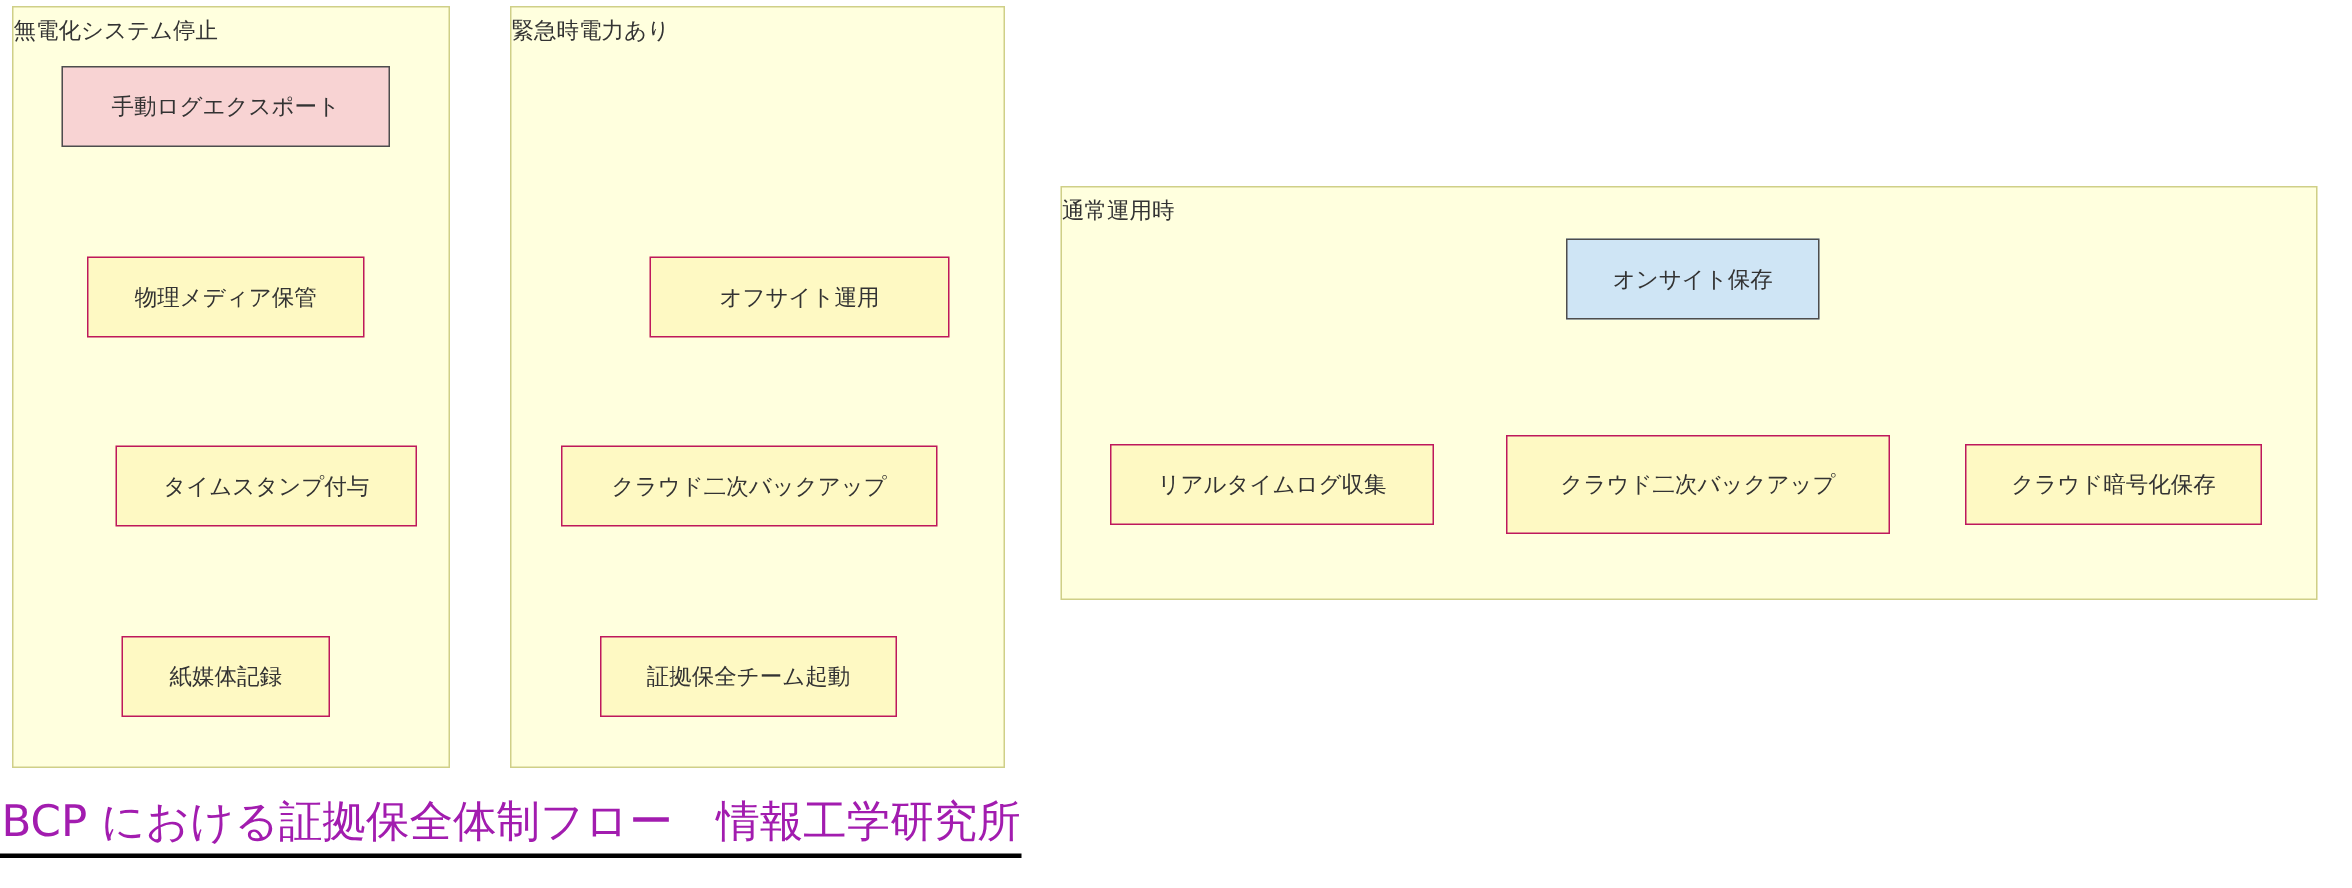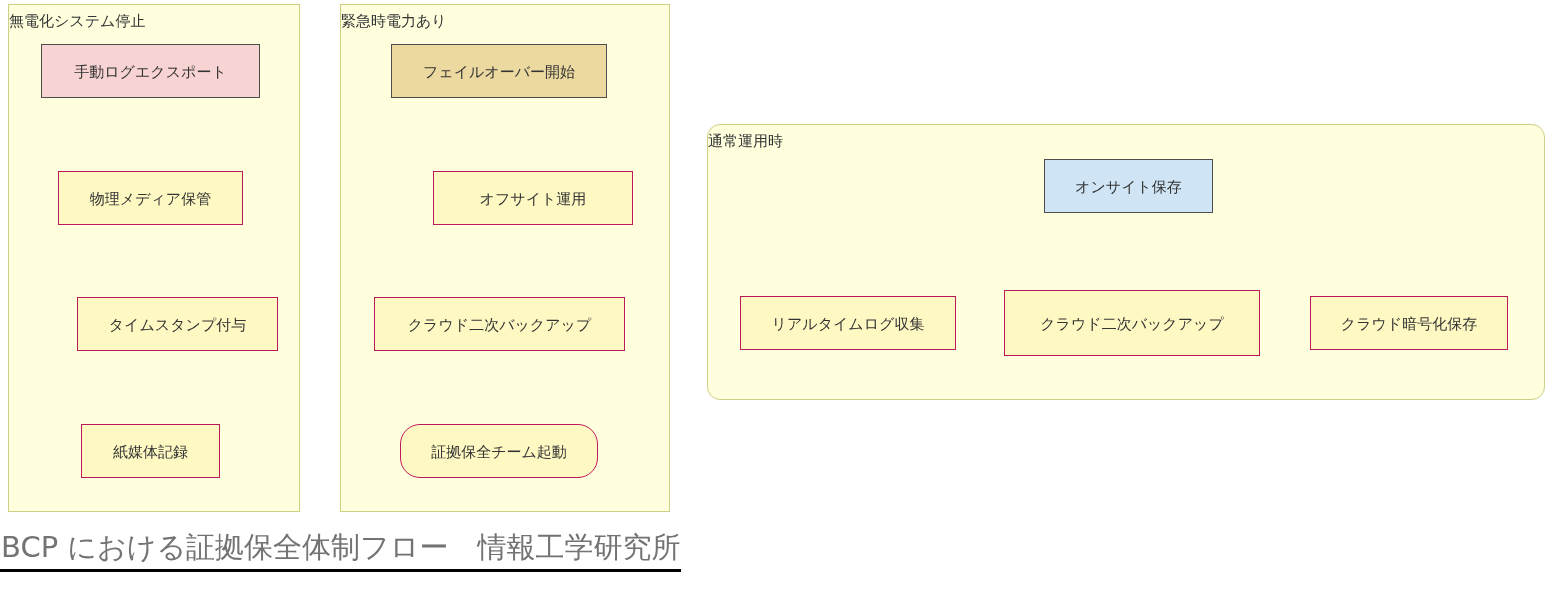--- a/index.html
+++ b/index.html
@@ -84,21 +84,21 @@
     fill: #1a1a1a;
     stroke: none;
   }
   #diagram-title {
     position: absolute;
     left: 0;
     top: 527px;
     font-family: "DejaVu Sans", sans-serif;
     font-size: 29px;
     line-height: 40px;
-    color: #737373;
+    color: #a21caf;
     white-space: nowrap;
     border-bottom: 3px solid #000000;
     display: inline-block;
     padding: 0 1px 2px 1px;
   }
 </style>
 </head>
 <body>
 
 <div id="canvas">
@@ -133,33 +133,30 @@
     </div>
     <div class="node lavender" style="left: 50px; top: 297px; width: 201px; height: 54px; margin-left: 27px;">
       <span>タイムスタンプ付与</span>
     </div>
     <div class="node lavender" style="left: 81px; top: 424px; width: 139px; height: 54px;">
       <span>紙媒体記録</span>
     </div>
     <div class="cluster" style="left: 340px; top: 4px; width: 330px; height: 508px;">
       <div class="cluster-label">緊急時電力あり</div>
     </div>
-    <div class="node tan" style="left: 391px; top: 44px; width: 216px; height: 54px;">
-      <span>フェイルオーバー開始</span>
-    </div>
     <div class="node lavender" style="left: 433px; top: 171px; width: 200px; height: 54px;">
       <span>オフサイト運用</span>
     </div>
     <div class="node lavender" style="left: 374px; top: 297px; width: 251px; height: 54px;">
       <span>クラウド二次バックアップ</span>
     </div>
-    <div class="node lavender" style="left: 400px; top: 424px; width: 198px; height: 54px; border-radius: 20px;">
+    <div class="node lavender" style="left: 400px; top: 424px; width: 198px; height: 54px;">
       <span>証拠保全チーム起動</span>
     </div>
-    <div class="cluster" style="left: 707px; top: 124px; width: 838px; height: 276px; border-radius: 13px;">
+    <div class="cluster" style="left: 707px; top: 124px; width: 838px; height: 276px;">
       <div class="cluster-label">通常運用時</div>
     </div>
     <div class="node blue" style="left: 1044px; top: 159px; width: 169px; height: 54px;">
       <span>オンサイト保存</span>
     </div>
     <div class="node lavender" style="left: 740px; top: 296px; width: 216px; height: 54px;">
       <span>リアルタイムログ収集</span>
     </div>
     <div class="node lavender" style="left: 1004px; top: 290px; width: 256px; height: 66px;">
       <span>クラウド二次バックアップ</span>

